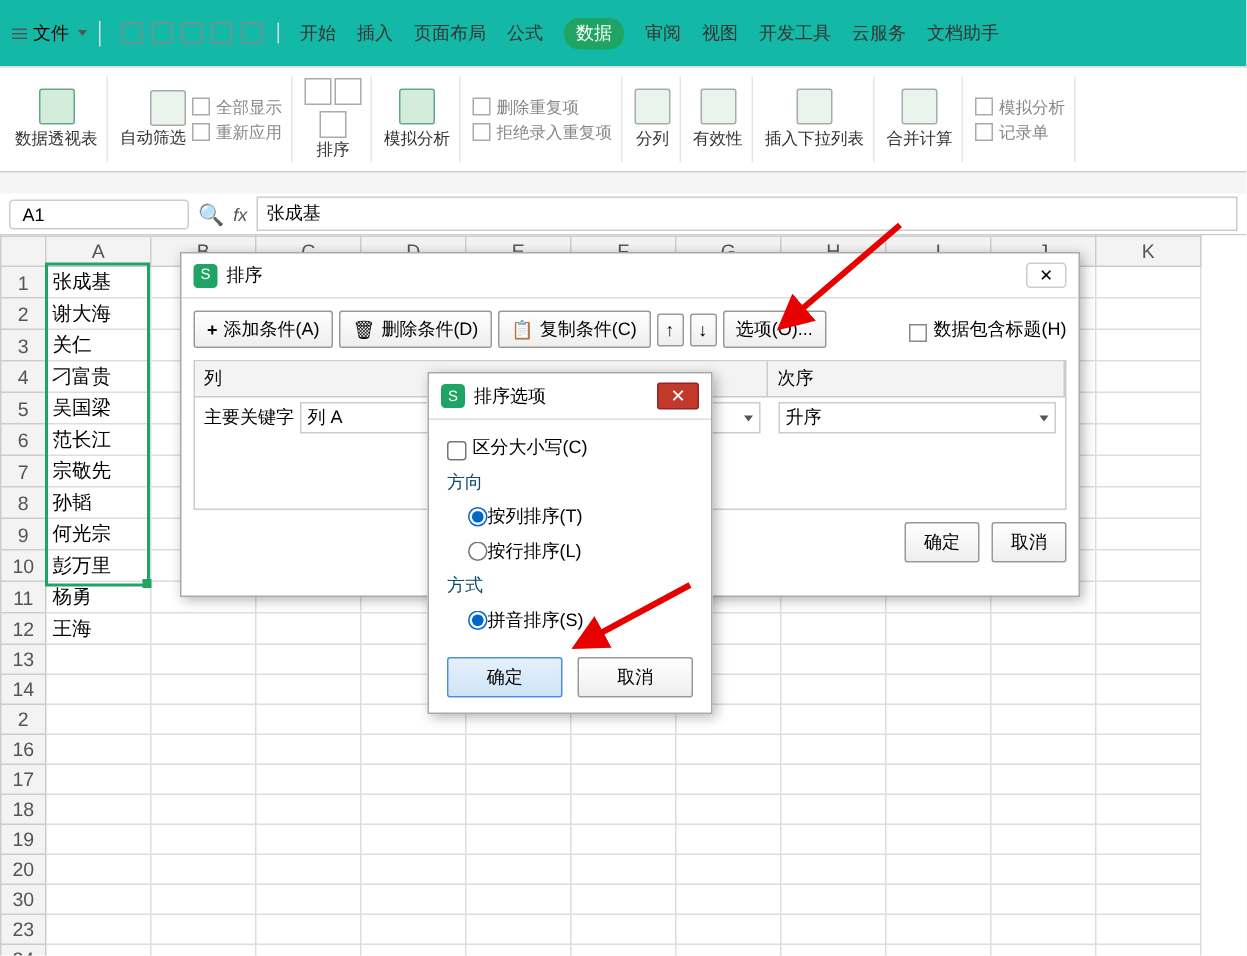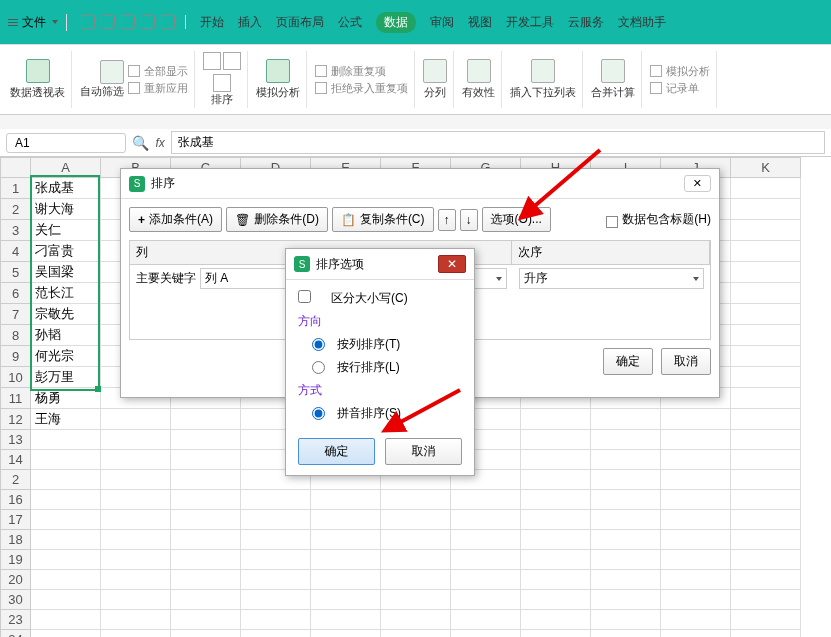--- a/index.html
+++ b/index.html
@@ -252,23 +252,23 @@
       border-radius: 2px;
       padding: 1px 8px;
       border: 1px solid #922;
     }
     .dlg-opt-body {
       padding: 10px 12px;
       display: flex;
       flex-direction: column;
       gap: 6px;
     }
-    .opt-group-label { font-size: 12px; color: #6d28d9; }
-    .opt-radio { display: flex; align-items: center; gap: 12px; padding-left: 14px; }
-    .opt-check { display: flex; align-items: flex-start; gap: 20px; }
+    .opt-group-label { font-size: 12px; color: #0c4a6e; }
+    .opt-radio { display: flex; align-items: center; gap: 0; padding-left: 14px; }
+    .opt-check { display: flex; align-items: flex-end; gap: 4px; }
     input[type=radio],input[type=checkbox] { accent-color: #0066cc; }
     .sel-radio { accent-color: #0066cc; }
 
     .arrow-red {
       position: absolute;
       pointer-events: none;
     }
     .arrow-red svg { overflow: visible; }
 
     .check-host { display: flex; align-items: flex-end; gap: 4px; margin-left: auto; }

